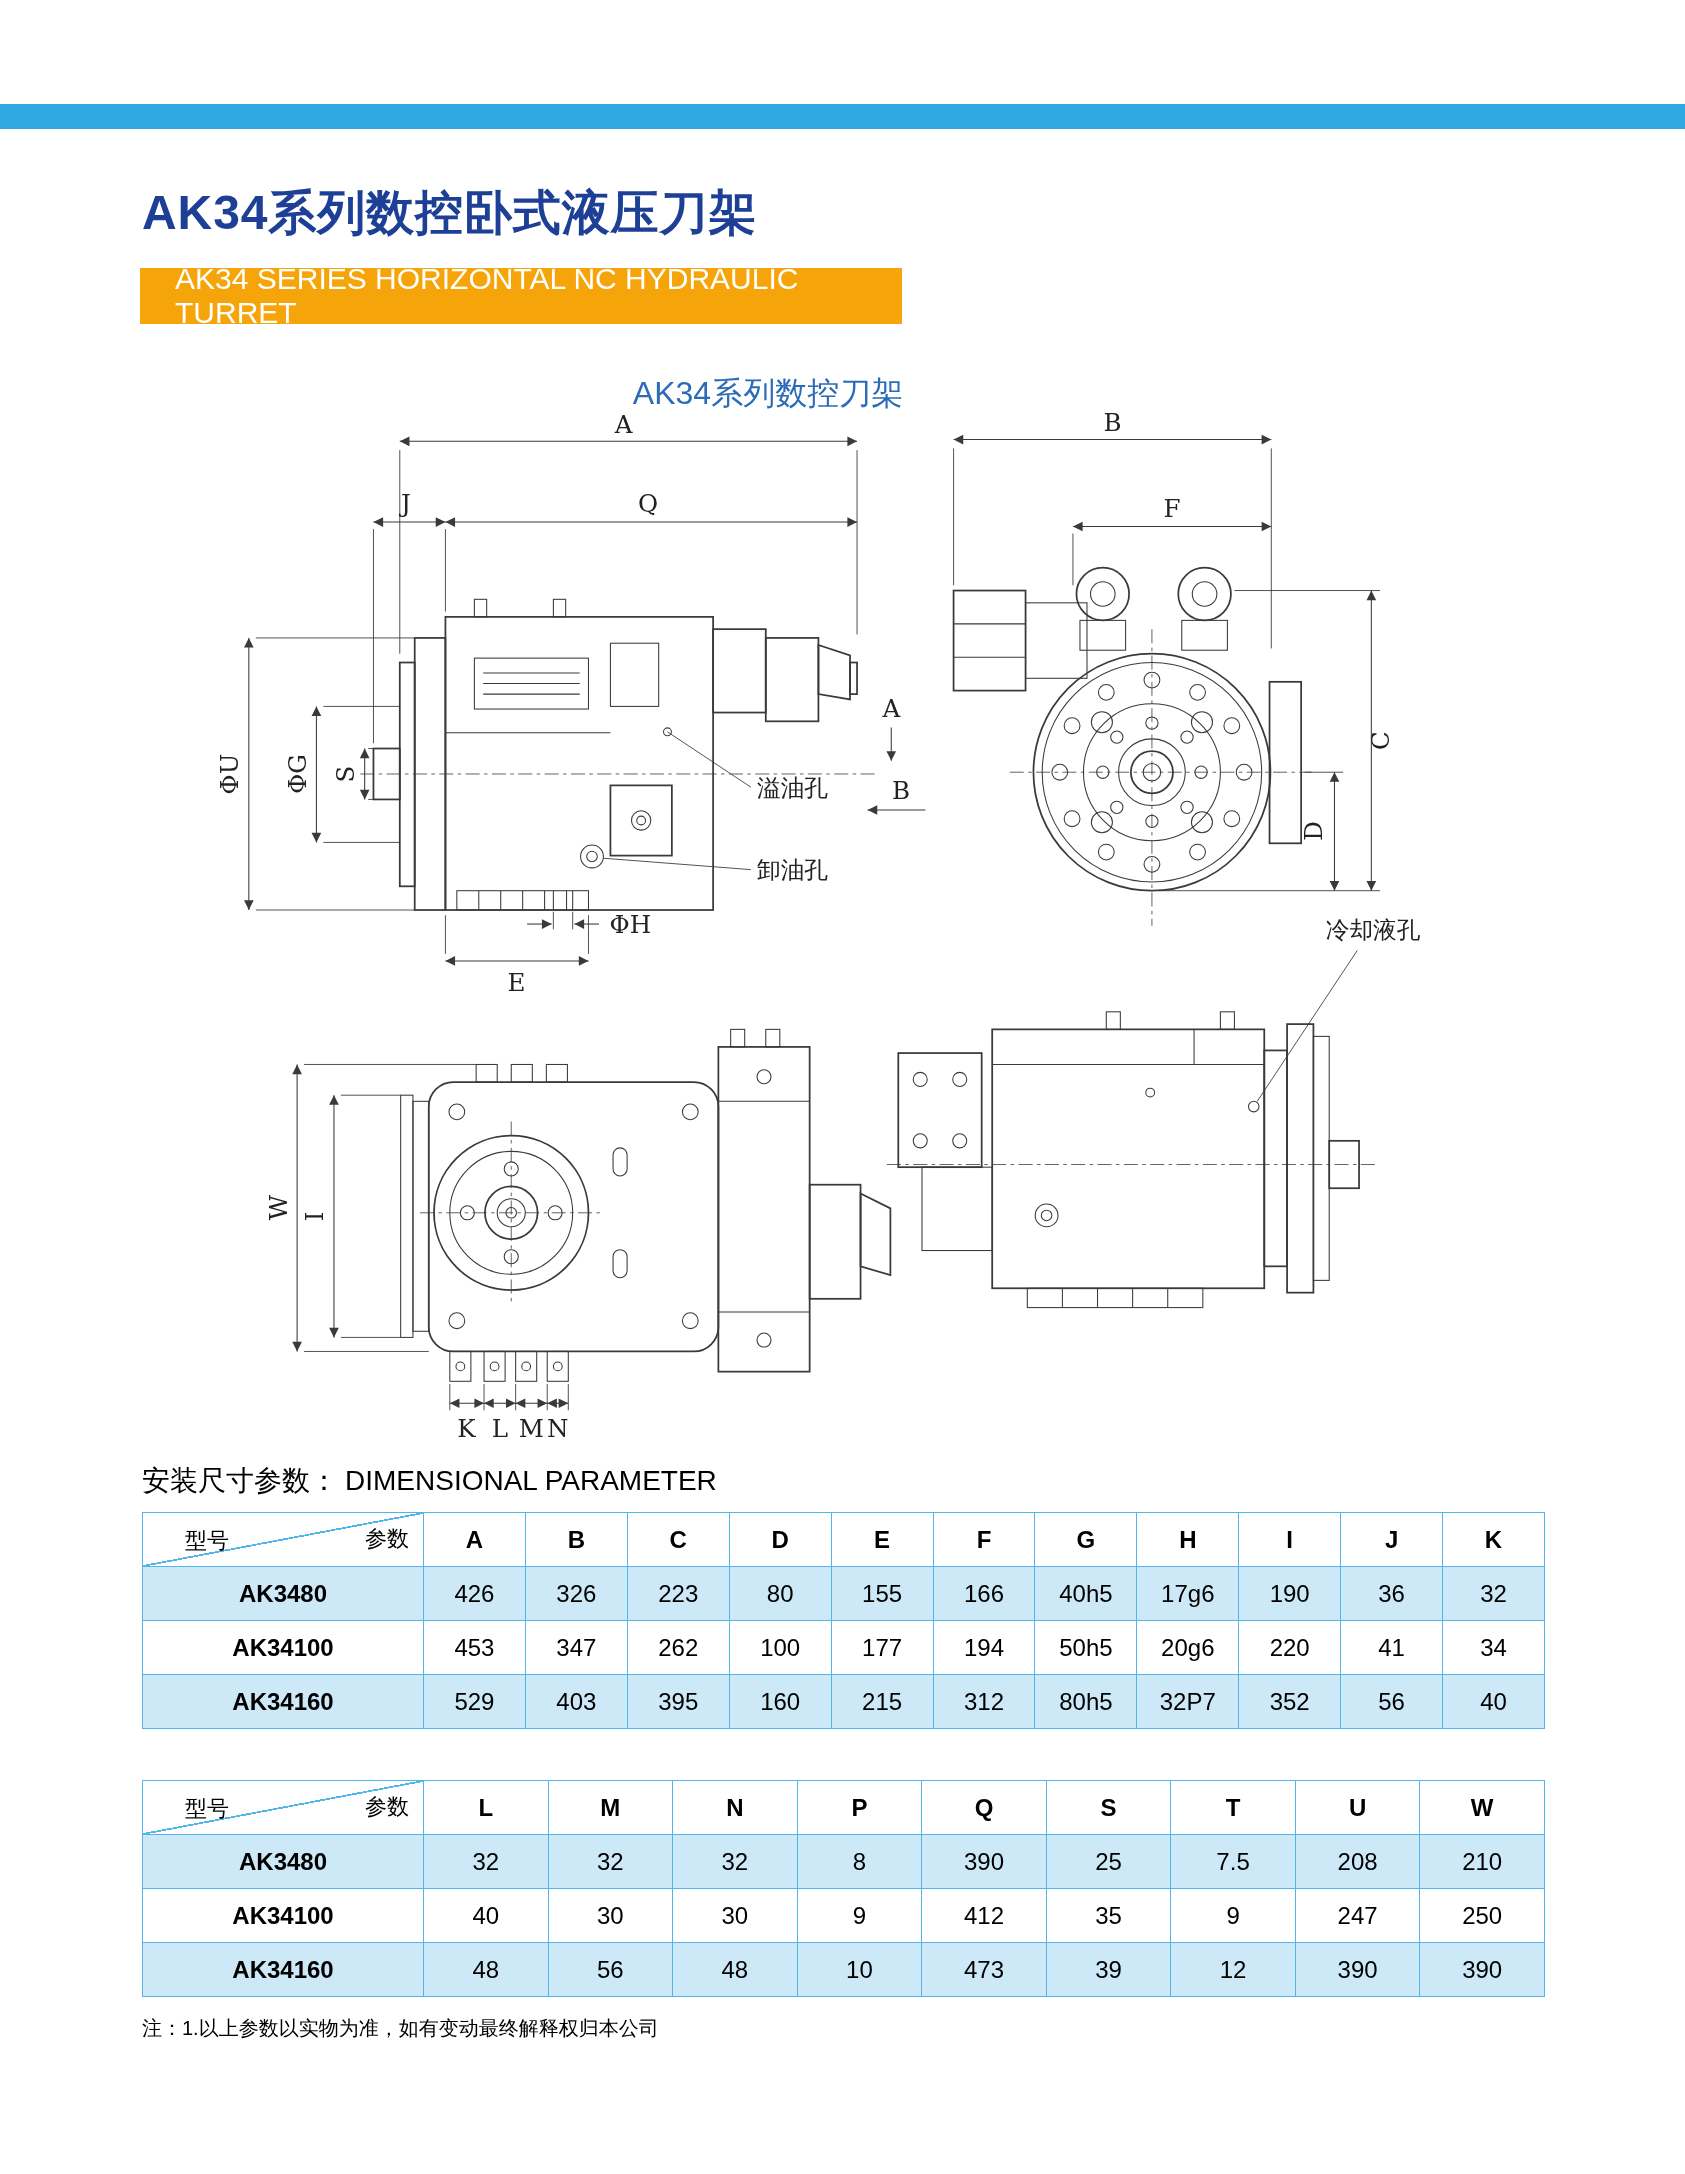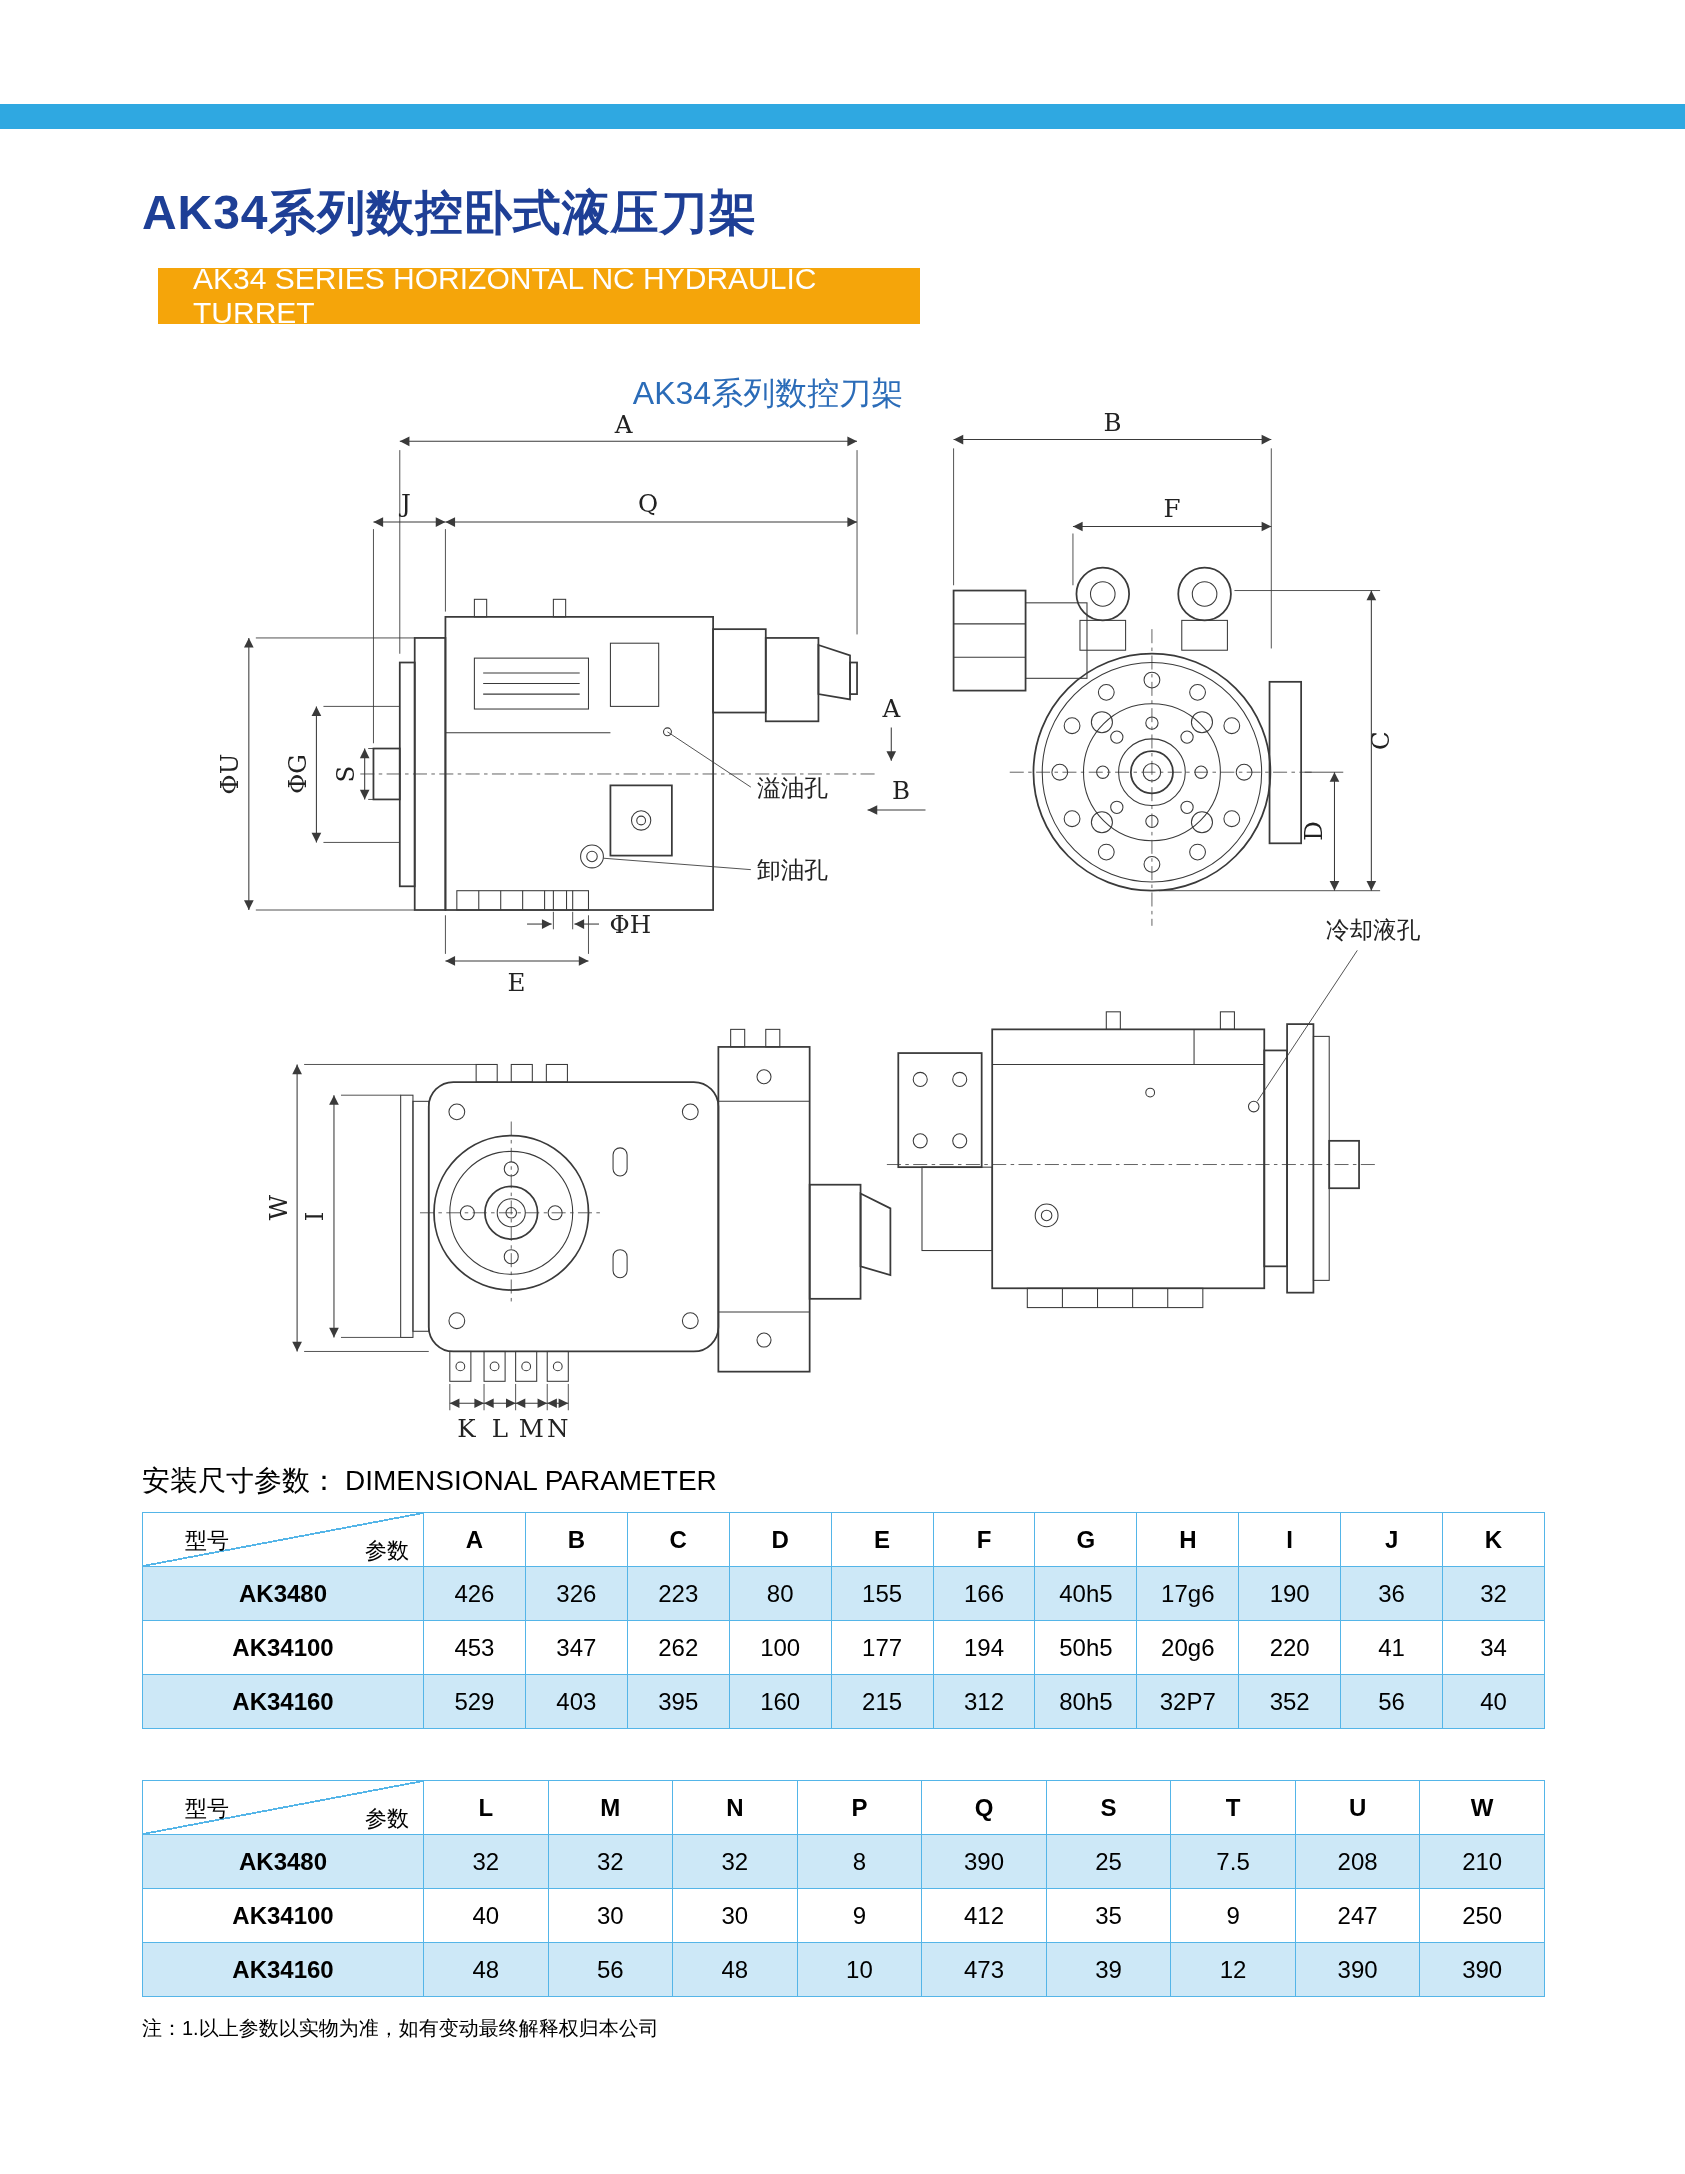--- a/index.html
+++ b/index.html
@@ -3,21 +3,21 @@
 <meta charset="utf-8">
 <style>
   * { margin:0; padding:0; box-sizing:border-box; }
   html,body { background:#e9e9e9; }
   .page { position:relative; width:1685px; height:2174px; background:#fff;
           font-family:"Liberation Sans", sans-serif; overflow:hidden; }
   .stripe { position:absolute; left:0; top:104px; width:1685px; height:24.6px;
             background:var(--stripe-blue,#2FA8E1); }
   .title { position:absolute; left:142px; top:181px; font-size:48px; font-weight:700;
            color:var(--title-blue,#1E3F96); letter-spacing:0.9px;text-align:center; }
-  .banner { position:absolute; left:158px; top:268px; width:762px; height:56px;
+  .banner { position:absolute; left:140px; top:268px; width:762px; height:56px;
             background:var(--banner-orange,#F5A50A); color:var(--banner-text,#FFFFFF);
             font-size:30px; display:flex; align-items:center; padding-left:35px; }
   .caption { position:absolute; left:0; top:372px; width:1536px; text-align:center;
              font-size:32px; color:var(--caption-blue,#2B6CB8); }
   .drawing { position:absolute; left:97px; top:399px; }
 
   svg .o  { fill:none; stroke:var(--line-color,#3A3A3A); stroke-width:2; }
   svg .o2 { fill:none; stroke:var(--line-color,#3A3A3A); stroke-width:1.2; }
   svg .dim  { stroke:var(--line-color,#3A3A3A); stroke-width:1.2;
               marker-start:url(#arr); marker-end:url(#arr); }
@@ -42,21 +42,21 @@
   .dim-table tr.hl th, .dim-table tr.hl td { background:var(--row-highlight,#CDE8F7); }
   .corner { position:relative; }
   .corner::after { content:""; position:absolute; inset:0;
       background:linear-gradient(to bottom right,
         transparent calc(50% - 0.9px),
         var(--table-border,#54B5E8) calc(50% - 0.9px),
         var(--table-border,#54B5E8) calc(50% + 0.9px),
         transparent calc(50% + 0.9px)); }
   .corner span { position:absolute; z-index:1; font-size:22px; font-weight:400;margin-left:28px; }
   .corner .c-bl { left:14px; bottom:10.5px; }
-  .corner .c-tr { right:14px; top:23px; }
+  .corner .c-tr { right:14px; top:11px; }
   .footnote { position:absolute; left:142px; top:2015px; font-size:20px; color:#000; }
 </style>
 </head>
 <body>
 
 <div class="page">
 
   <div class="stripe"></div>
 
   <h1 class="title">AK34系列数控卧式液压刀架</h1>

